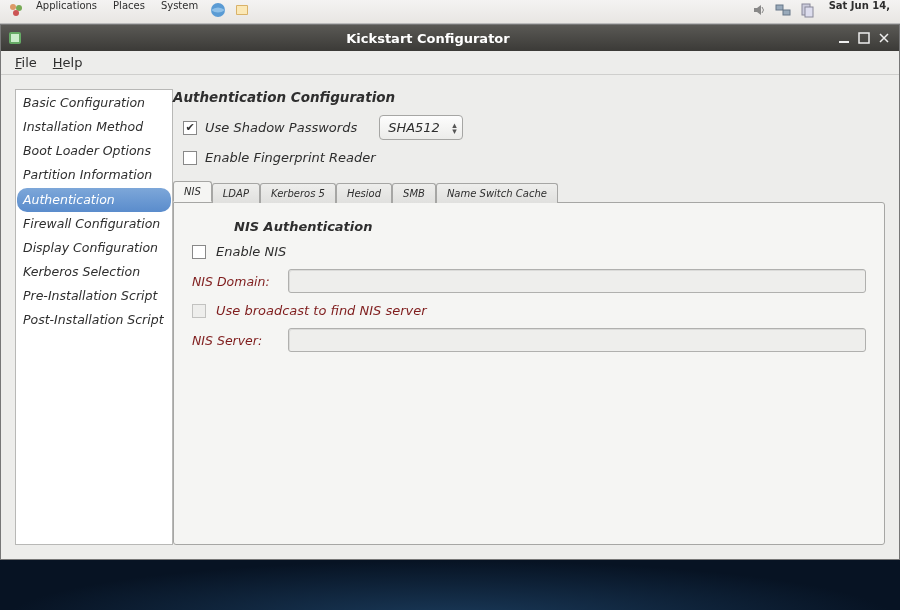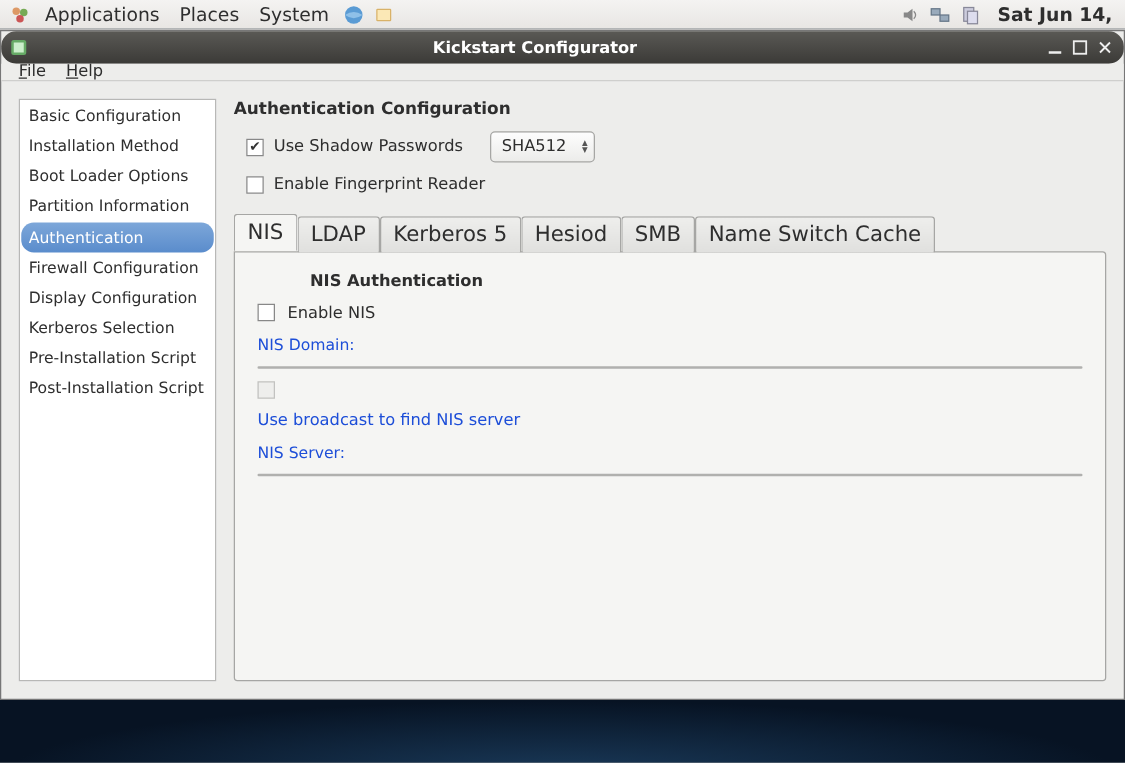--- a/index.html
+++ b/index.html
@@ -12,23 +12,23 @@
   overflow: hidden;
   color: #2e2e2e;
 }
 
 
 .gnome-panel {
   height: 24px;
   background: linear-gradient(to bottom, #f4f3f2 0%, #e8e6e3 100%);
   border-bottom: 1px solid #bbb;
   display: flex;
-  align-items: center;
+  align-items: flex-start;
   padding: 0 4px;
-  font-size: 15px;
+  font-size: 10px;
 }
 .gnome-panel .menu-item {
   padding: 0 8px;
   cursor: default;
 }
 .gnome-panel .spacer { flex: 1; }
 .panel-icon {
   width: 20px; height: 20px;
   display: inline-flex;
   align-items: center; justify-content: center;
@@ -47,49 +47,49 @@
 }
 .titlebar {
   height: 26px;
   background: linear-gradient(to bottom, #5a5955 0%, #3b3a37 100%);
   color: #fff;
   display: flex;
   align-items: center;
   padding: 0 6px;
   font-size: 13px;
   font-weight: bold;
-  border-radius: 12px;
 }
 .titlebar .title { flex: 1; text-align: center; }
 .titlebar-icon { width:16px; height:16px; }
 .win-btn {
   width: 18px; height: 18px;
   display: inline-flex; align-items:center; justify-content:center;
   margin-left: 2px;
   color: #eee;
 }
 
 .menubar {
-  height: 14px;
+  height: 24px;
   background: #ededeb;
   border-bottom: 1px solid #cfcfcd;
   display: flex;
   align-items: center;
   padding: 0 6px;
 }
 .menubar .menu {
   padding: 2px 8px;
 }
 .menubar .menu .ul { text-decoration: underline; }
 
 .content {
   flex: 1;
   display: flex;
   padding: 14px;
-  gap: 14px;
+  gap: 0;
+  font-style: italic;
 }
 
 
 .sidebar {
   width: 158px;
   background: #fff;
   border: 1px solid #b8b8b6;
   overflow-y: auto;
   padding: 1px;
 }
@@ -139,42 +139,42 @@
   display:flex; flex-direction:column;
 }
 
 
 .tabstrip { display:flex; align-items:flex-end; margin-top:6px;}
 .tab {
   border:1px solid #a6a6a4;
   border-bottom:none;
   background: linear-gradient(to bottom,#eeeeec,#e0e0de);
   padding:4px 10px;
-  font-size:17px;
+  font-size:10px;
   margin-right:0px;
   border-radius:3px 3px 0 0;
   position:relative;
   top:1px;
 }
 .tab.active {
   background:#f5f5f3;
   border-bottom:1px solid #f5f5f3;
   z-index:2;
   top:0;
 }
 .tabpanel {
   border:1px solid #a6a6a4;
   background:#f5f5f3;
   flex:1;
   padding:16px 18px;
   border-radius:0 3px 3px 3px;
 }
 .subsection-title { font-weight:bold; margin-bottom:10px;margin-left:42px; }
-.form-row { display:flex; gap:10px; margin:10px 0; }
-.form-row.disabled { color:#1d4ed8;flex-direction:column; }
+.form-row { display:flex; align-items:center; gap:10px; margin:10px 0; }
+.form-row.disabled { color:#7f1d1d; }
 .form-label { width:86px; text-align:left; font-size:12.5px; }
 .text-input {
   flex:1;
   height:24px;
   border:1px solid #b0b0ae;
   border-radius:3px;
   background:#eeeeec;
   box-shadow: inset 1px 1px 0 rgba(0,0,0,0.08);
 }
 .checkbox.disabled { border-color:#c2c2c0; background:#eeeeec; color:#c2c2c0;}

